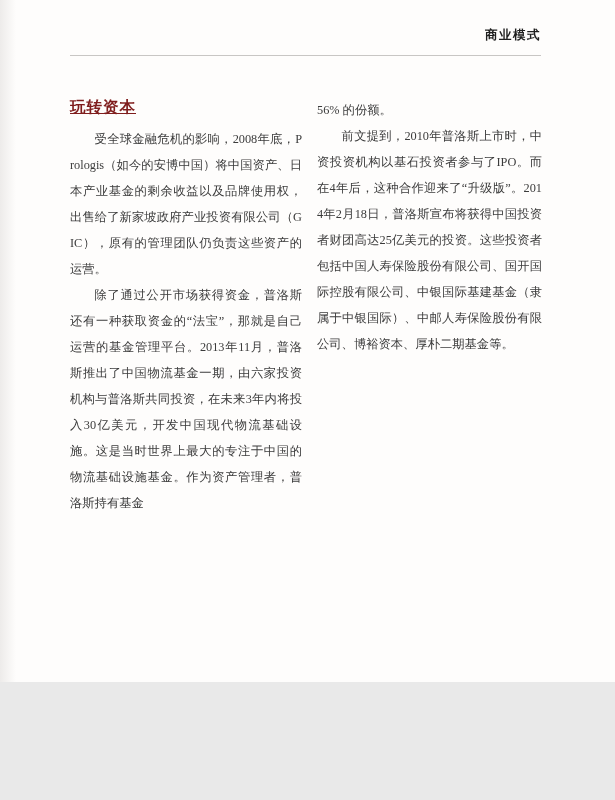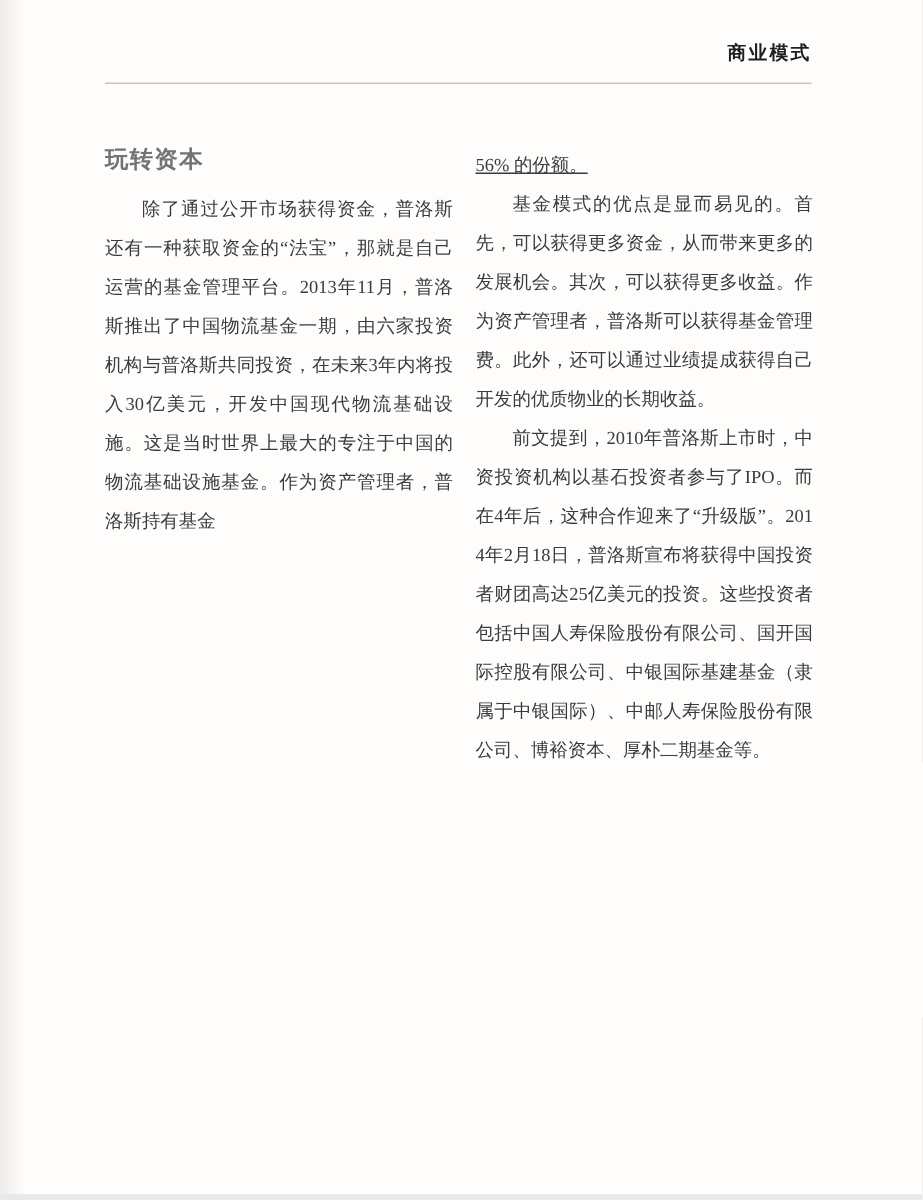--- a/index.html
+++ b/index.html
@@ -1,18 +1,18 @@
 <!DOCTYPE html>
 <html><head>
 <meta charset="utf-8">
 <style>
   html, body { margin:0; padding:0; background:#e9e9e9; }
   .page {
     position:relative;
-    width:615px; height:796px;
+    width:615px; height:682px;
     margin:0 auto;
     background:#fefdfc;
     overflow:hidden;
     font-family:"Liberation Serif","DejaVu Serif",serif;
   }
   
   .page::before {
     content:"";
     position:absolute; left:0; top:0; bottom:0; width:16px;
     background:linear-gradient(to right, rgba(90,80,75,0.10), rgba(90,80,75,0));
@@ -31,53 +31,54 @@
   .columns {
     position:absolute; top:97px; left:70px; width:472px;
     display:flex; gap:15px;
   }
   .col-left  { width:232px; }
   .col-right { width:225px; }
   .section-heading {
     margin:0 0 9px 0;
     font-size:15.5px; line-height:20px;
     font-weight:700; letter-spacing:1px;
-    color:#737373;
+    color:#7f1d1d;
+    text-decoration:underline;
   }
   .para {
     margin:0;
     font-size:12.3px; line-height:26px;
     color:#3b3b3b;
     text-align:justify;
     text-justify:inter-ideograph;
     text-indent:2em;
     word-break:break-all;
   }
-  .para.no-indent { text-indent:0;text-decoration:underline; }
+  .para.no-indent { text-indent:0; }
 </style>
 </head>
 <body>
 
 <div class="page">
 
   <div class="running-head">
     <span>商业模式</span>
   </div>
 
   <div class="head-rule"></div>
 
   <div class="columns">
 
     <div class="col-left">
       <h2 class="section-heading">玩转资本</h2>
+      <p class="para">受全球金融危机的影响，2008年底，Prologis（如今的安博中国）将中国资产、日本产业基金的剩余收益以及品牌使用权，出售给了新家坡政府产业投资有限公司（GIC），原有的管理团队仍负责这些资产的运营。</p>
       <p class="para">除了通过公开市场获得资金，普洛斯还有一种获取资金的“法宝”，那就是自己运营的基金管理平台。2013年11月，普洛斯推出了中国物流基金一期，由六家投资机构与普洛斯共同投资，在未来3年内将投入30亿美元，开发中国现代物流基础设施。这是当时世界上最大的专注于中国的物流基础设施基金。作为资产管理者，普洛斯持有基金</p>
     </div>
 
     <div class="col-right">
       <p class="para no-indent">56% 的份额。</p>
-      <p class="para">基金模式的优点是显而易见的。首先，可以获得更多资金，从而带来更多的发展机会。其次，可以获得更多收益。作为资产管理者，普洛斯可以获得基金管理费。此外，还可以通过业绩提成获得自己开发的优质物业的长期收益。</p>
       <p class="para">前文提到，2010年普洛斯上市时，中资投资机构以基石投资者参与了IPO。而在4年后，这种合作迎来了“升级版”。2014年2月18日，普洛斯宣布将获得中国投资者财团高达25亿美元的投资。这些投资者包括中国人寿保险股份有限公司、国开国际控股有限公司、中银国际基建基金（隶属于中银国际）、中邮人寿保险股份有限公司、博裕资本、厚朴二期基金等。</p>
 
     </div>
 
   </div>
 
 </div>
 
 </body></html>

